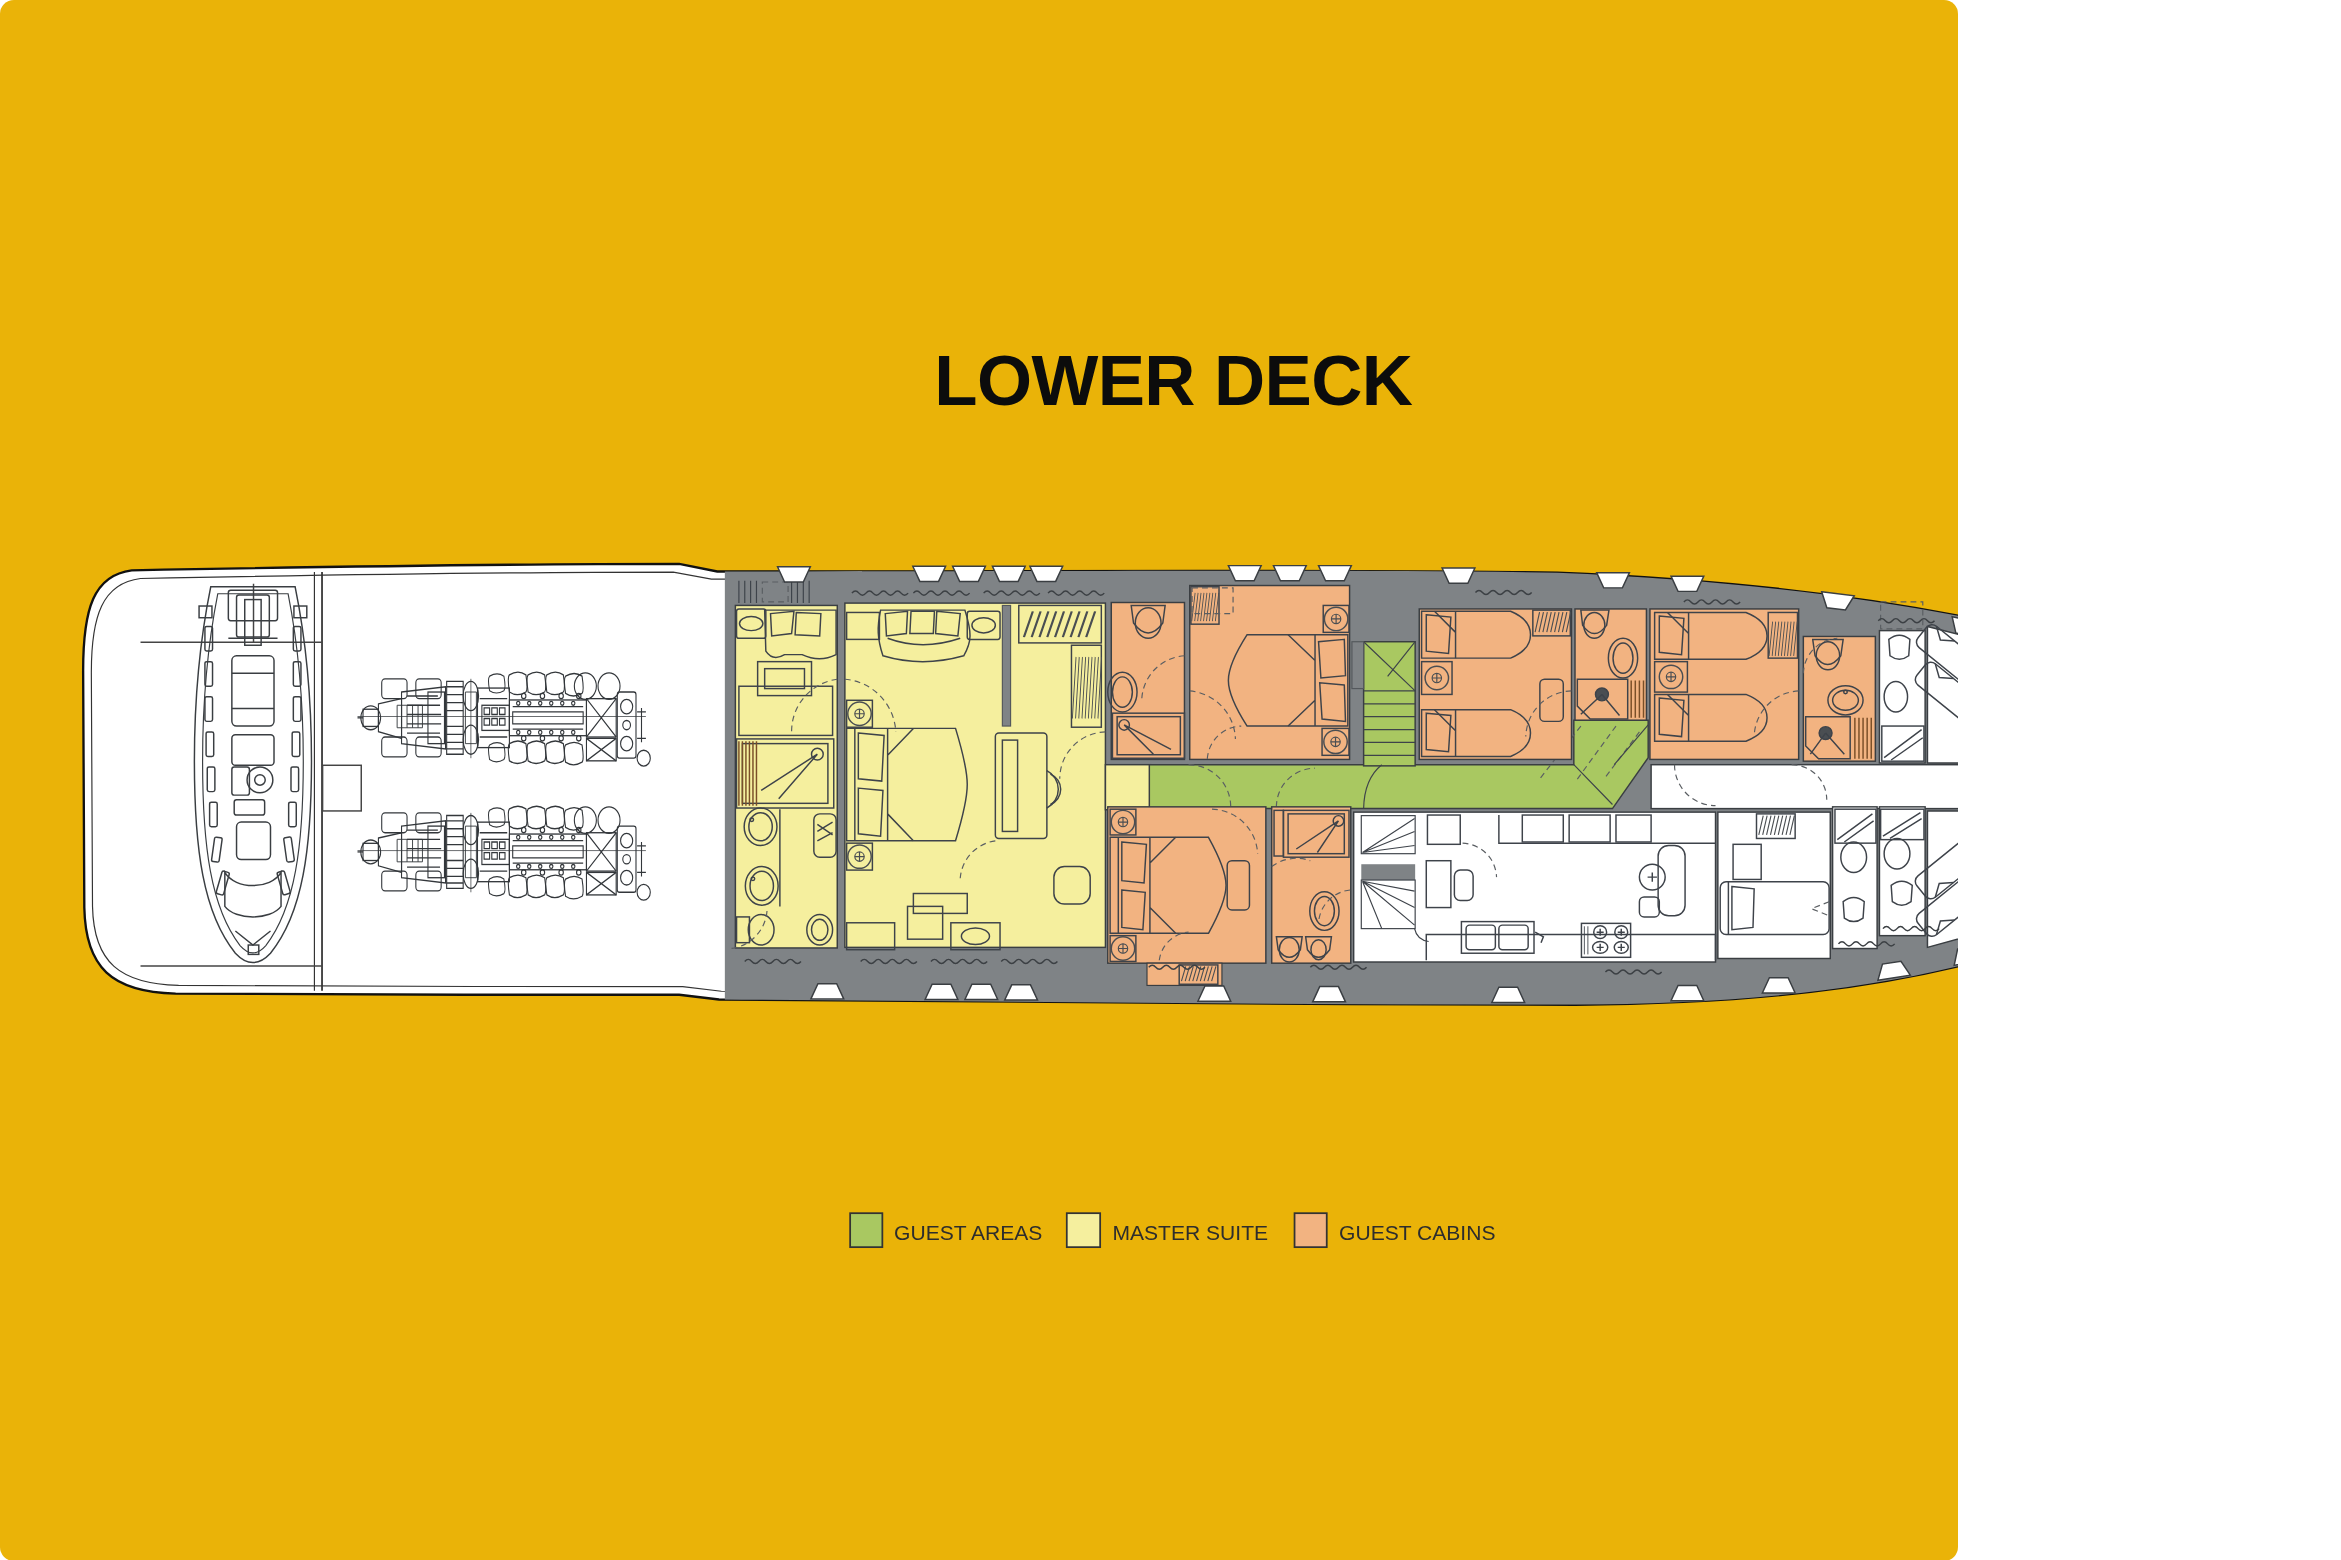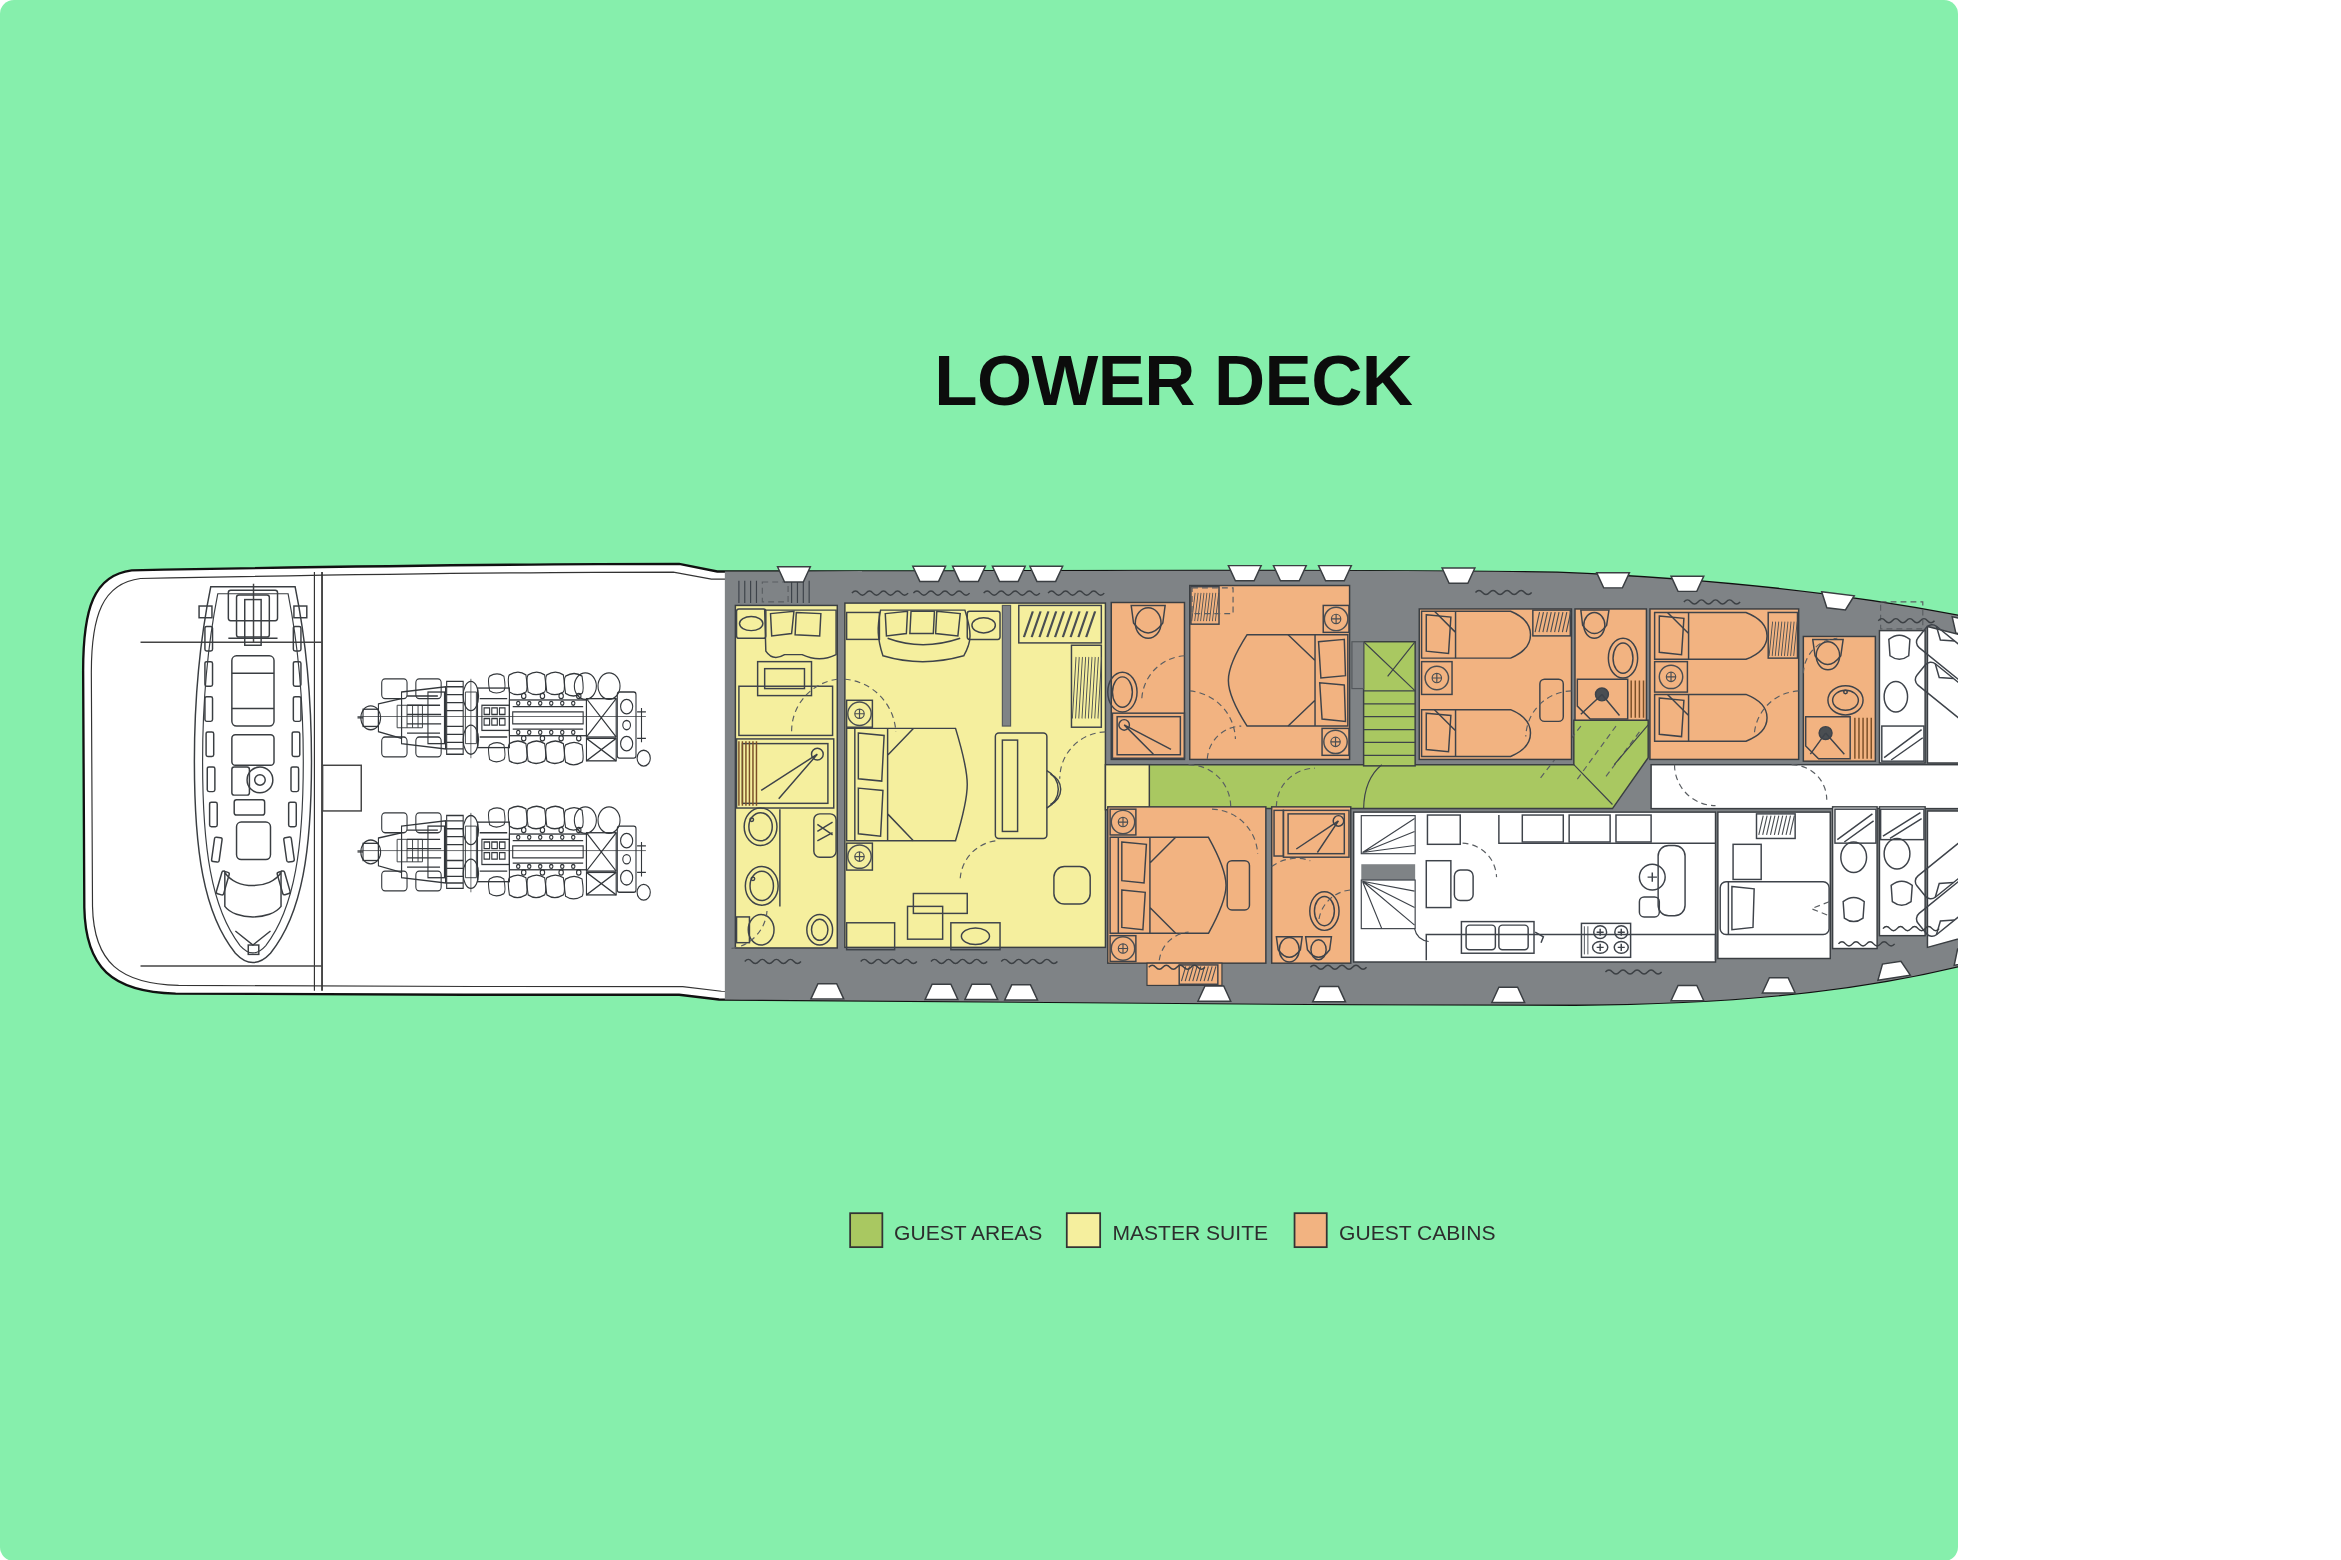--- a/index.html
+++ b/index.html
@@ -1,16 +1,16 @@
 <!DOCTYPE html>
 <html style="font-size:9.4px"><head>
 <meta charset="utf-8">
 <style>
   html,body{margin:0;padding:0;background:#ffffff;}
-  #page{position:relative;width:1958px;height:1561px;background:#86efac;overflow:hidden;
+  #page{position:relative;width:1958px;height:1561px;background:#eab308;overflow:hidden;
         font-family:"Liberation Sans", sans-serif;border-radius:14px;}
   svg{position:absolute;left:0;top:0;}
   text{font-family:"Liberation Sans", sans-serif;}
   .fur{fill:none;stroke:#3e434a;stroke-width:2.5;}
   .furl{fill:none;stroke:#3e434a;stroke-width:2;}
   .dash{fill:none;stroke:#5a5e62;stroke-width:2;stroke-dasharray:10 7;}
   .wall{fill:#7f8386;stroke:#54585c;stroke-width:2;}
   .slat{stroke:#7a4f28;stroke-width:2.5;}
 </style>
 </head>

